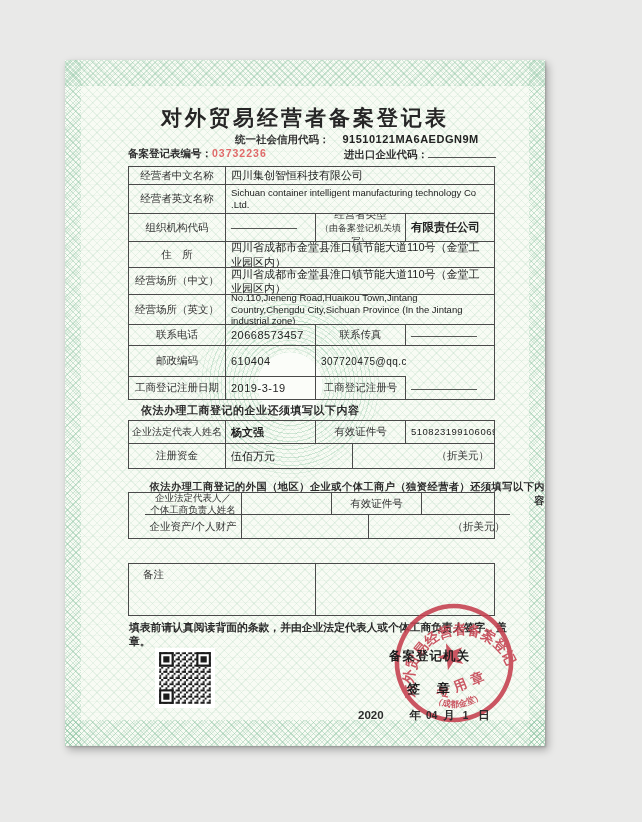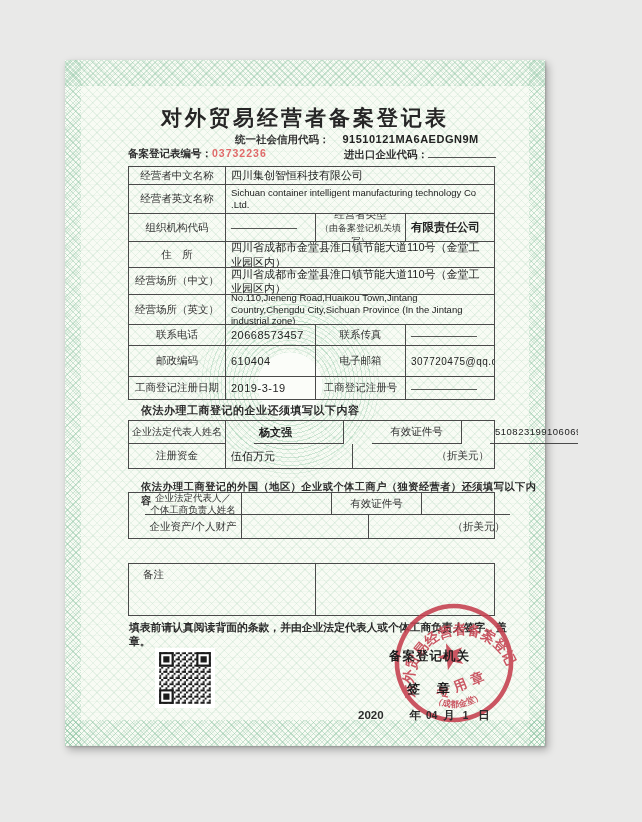--- a/index.html
+++ b/index.html
@@ -146,48 +146,47 @@
     </div>
     <div class="t-row cols4" style="height:21px;">
       <div class="lbl">联系电话</div>
       <div class="val num">20668573457</div>
       <div class="lbl">联系传真</div>
       <div class="val">——————</div>
     </div>
     <div class="t-row cols4" style="height:31px;">
       <div class="lbl">邮政编码</div>
       <div class="val num">610404</div>
-      <div class="lbl">电子邮箱</div>
       <div class="val num" style="font-size:10px;">307720475@qq.com</div>
     </div>
     <div class="t-row cols4" style="height:22px;">
       <div class="lbl">工商登记注册日期</div>
       <div class="val num">2019-3-19</div>
       <div class="lbl">工商登记注册号</div>
       <div class="val">——————</div>
     </div>
   </div>
 
   <div class="section-title" style="top:343px;">依法办理工商登记的企业还须填写以下内容</div>
 
   <div class="tbl" style="top:360px;">
-    <div class="t-row cols4" style="height:23px;gap:28px;">
+    <div class="t-row cols4" style="height:23px;">
       <div class="lbl" style="font-size:10px;">企业法定代表人姓名</div>
       <div class="val" style="font-weight:bold;">杨文强</div>
       <div class="lbl">有效证件号</div>
       <div class="val num" style="font-size:9.5px;">510823199106069153</div>
     </div>
     <div class="t-row cols3b" style="height:24px;">
       <div class="lbl">注册资金</div>
       <div class="val">伍佰万元</div>
       <div class="val right">（折美元）</div>
     </div>
   </div>
 
-  <div class="section-title small" style="top:420px;">依法办理工商登记的外国（地区）企业或个体工商户（独资经营者）还须填写以下内容</div>
+  <div class="section-title small" style="top:420px;text-align:right;">依法办理工商登记的外国（地区）企业或个体工商户（独资经营者）还须填写以下内容</div>
 
   <div class="tbl" style="top:432px;padding-left:16px;">
     <div class="t-row cols4" style="height:22px;">
       <div class="lbl" style="font-size:9.5px;">
         <span class="two-line"><span>企业法定代表人／</span><br>
         <span>个体工商负责人姓名</span></span>
       </div>
       <div class="val"></div>
       <div class="lbl">有效证件号</div>
       <div class="val"></div>

